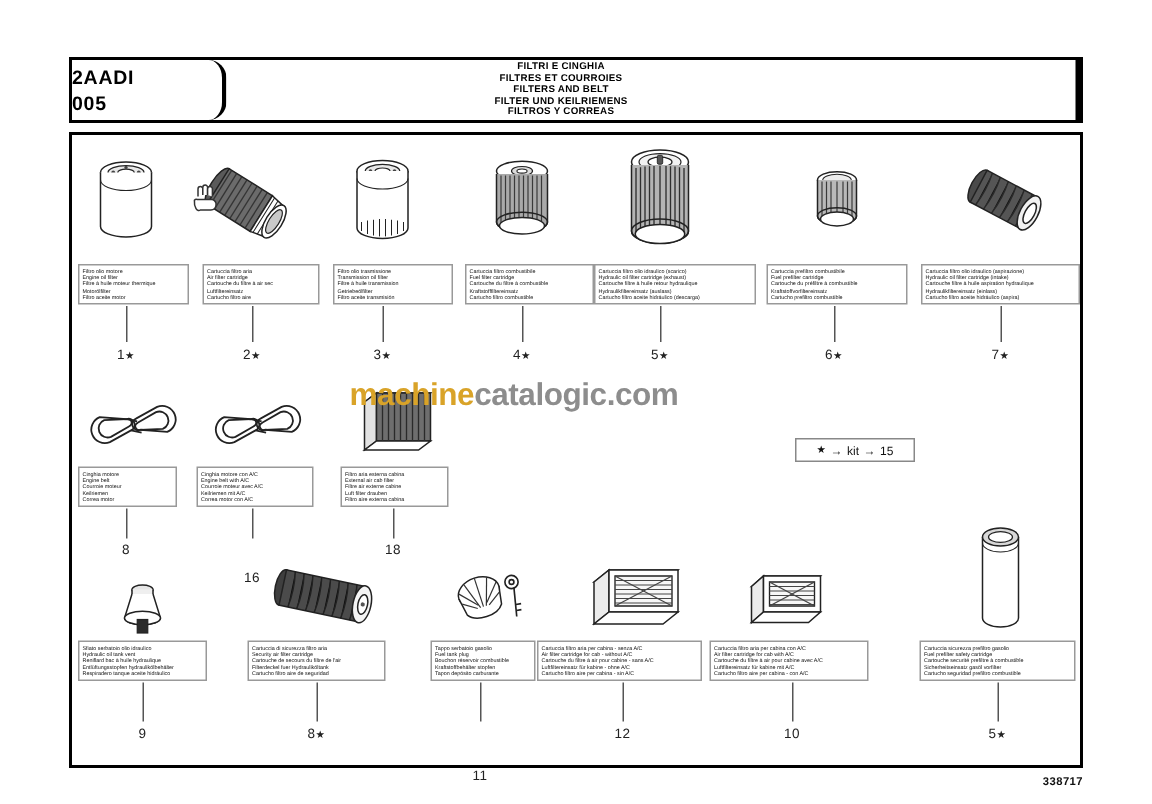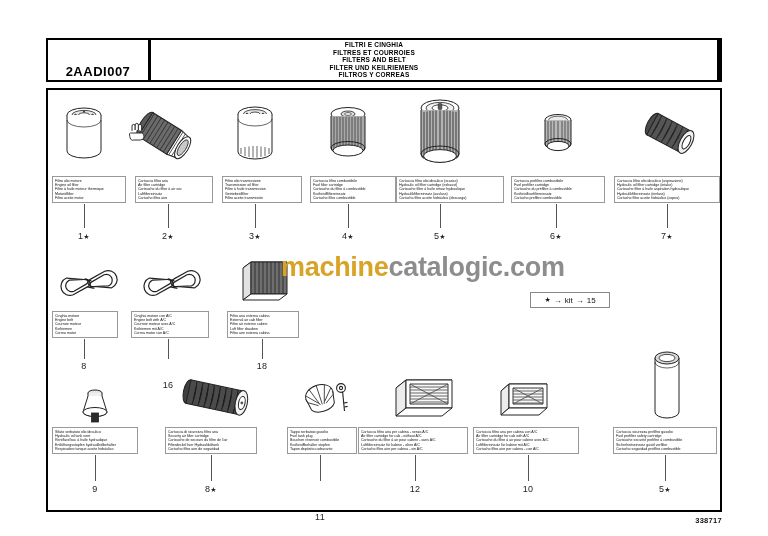--- a/index.html
+++ b/index.html
@@ -2,21 +2,21 @@
 <html><head>
 <meta charset="utf-8">
 <style>
   html,body{margin:0;padding:0;background:#ffffff;}
   body{width:768px;height:536px;font-family:"Liberation Sans",sans-serif;color:#000;overflow:hidden;position:relative;}
 
   .page{position:absolute;left:0;top:0;width:768px;height:536px;}
 
   
   .header{position:absolute;left:46px;top:38px;width:676px;height:44px;border:2px solid #000;box-sizing:border-box;display:flex;}
-  .hdr-code{width:100px;border-right:3px solid #000;display:flex;flex-direction:row;align-items:flex-end;justify-content:center;}
+  .hdr-code{width:100px;border-right:3px solid #000;display:flex;flex-direction:column;align-items:flex-start;justify-content:center;border-radius:12px;}
   .hdr-code div{font-weight:bold;font-size:13px;line-height:17px;letter-spacing:.5px;}
   .hdr-title{flex:1;border-right:3px solid #000;display:flex;flex-direction:column;align-items:center;justify-content:center;padding-right:120px;}
   .hdr-title div{font-size:6.5px;font-weight:bold;line-height:7.6px;letter-spacing:.2px;text-align:center;}
   .hdr-model{width:118px;display:flex;flex-direction:column;align-items:center;justify-content:center;}
   .hdr-model .m1{font-size:14px;font-weight:bold;letter-spacing:.3px;}
   .hdr-model .sep{width:100%;height:1px;background:#000;margin:2px 0 2px 0;}
   .hdr-model .m2{font-size:11px;font-weight:bold;}
 
   
   .frame{position:absolute;left:46px;top:88px;width:676px;height:424px;border:2px solid #000;box-sizing:border-box;background:#fff;}
@@ -28,37 +28,37 @@
   .leader{position:absolute;width:1px;background:#555;}
   .num{position:absolute;font-size:9px;color:#222;text-align:center;letter-spacing:.3px;}
   .num .st{font-size:7px;}
 
   .art{position:absolute;}
 
   
   .kitbox{position:absolute;border:1px solid #888;background:#fff;display:flex;align-items:center;justify-content:center;gap:3px;font-size:8px;color:#111;}
 
   
-  .wm{position:absolute;left:233px;top:252px;font-size:27px;font-weight:bold;letter-spacing:-.3px;z-index:40;pointer-events:none;margin-left:48px;}
+  .wm{position:absolute;left:233px;top:252px;font-size:21px;font-weight:bold;letter-spacing:-.3px;z-index:40;pointer-events:none;}
   .wm .a{color:#d9a328;}
   .wm .b{color:#8d8d8d;}
 
   .footer-code{position:absolute;right:46px;top:516px;font-size:7.5px;font-weight:bold;color:#111;letter-spacing:.3px;}
 
   svg{display:block;overflow:visible;}
 </style>
 </head>
 <body>
 
 <div class="page">
 
   <div class="header">
     <div class="hdr-code">
       <div>2AADI</div>
-      <div>007</div>
+      <div>005</div>
     </div>
     <div class="hdr-title">
       <div>FILTRI E CINGHIA</div>
       <div>FILTRES ET COURROIES</div>
       <div>FILTERS AND BELT</div>
       <div>FILTER UND KEILRIEMENS</div>
       <div>FILTROS Y CORREAS</div>
     </div>
   </div>
 

